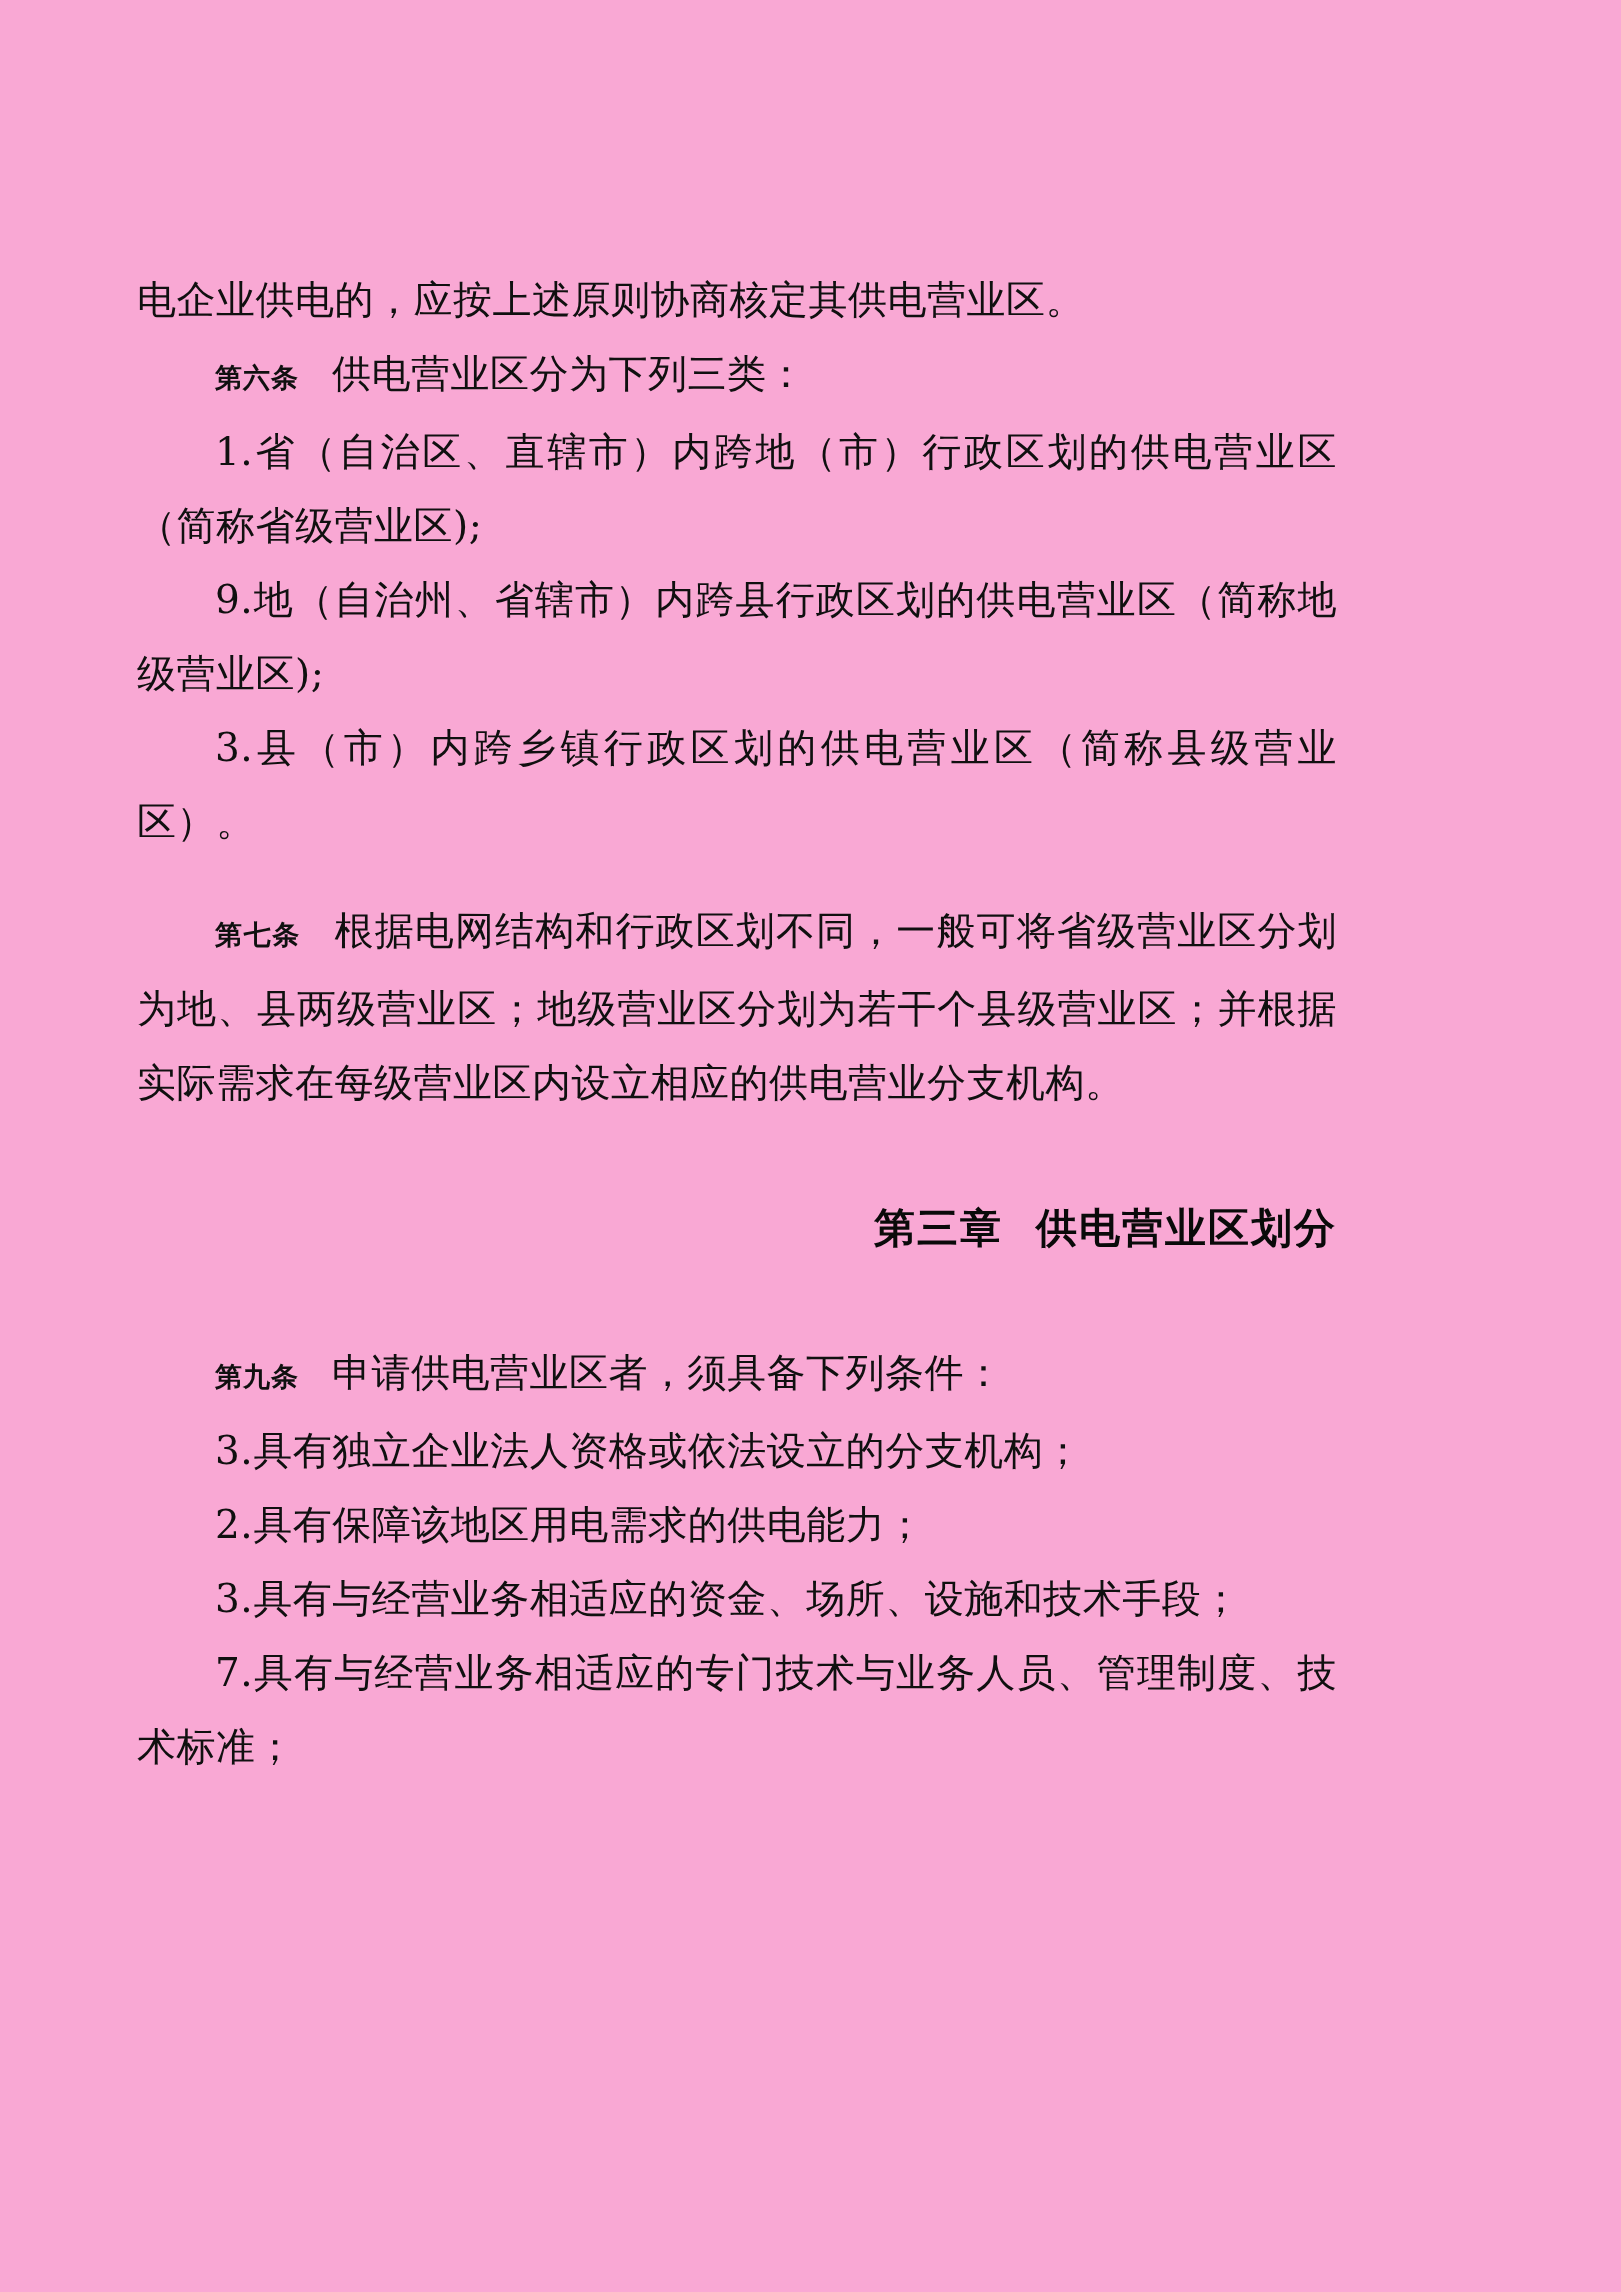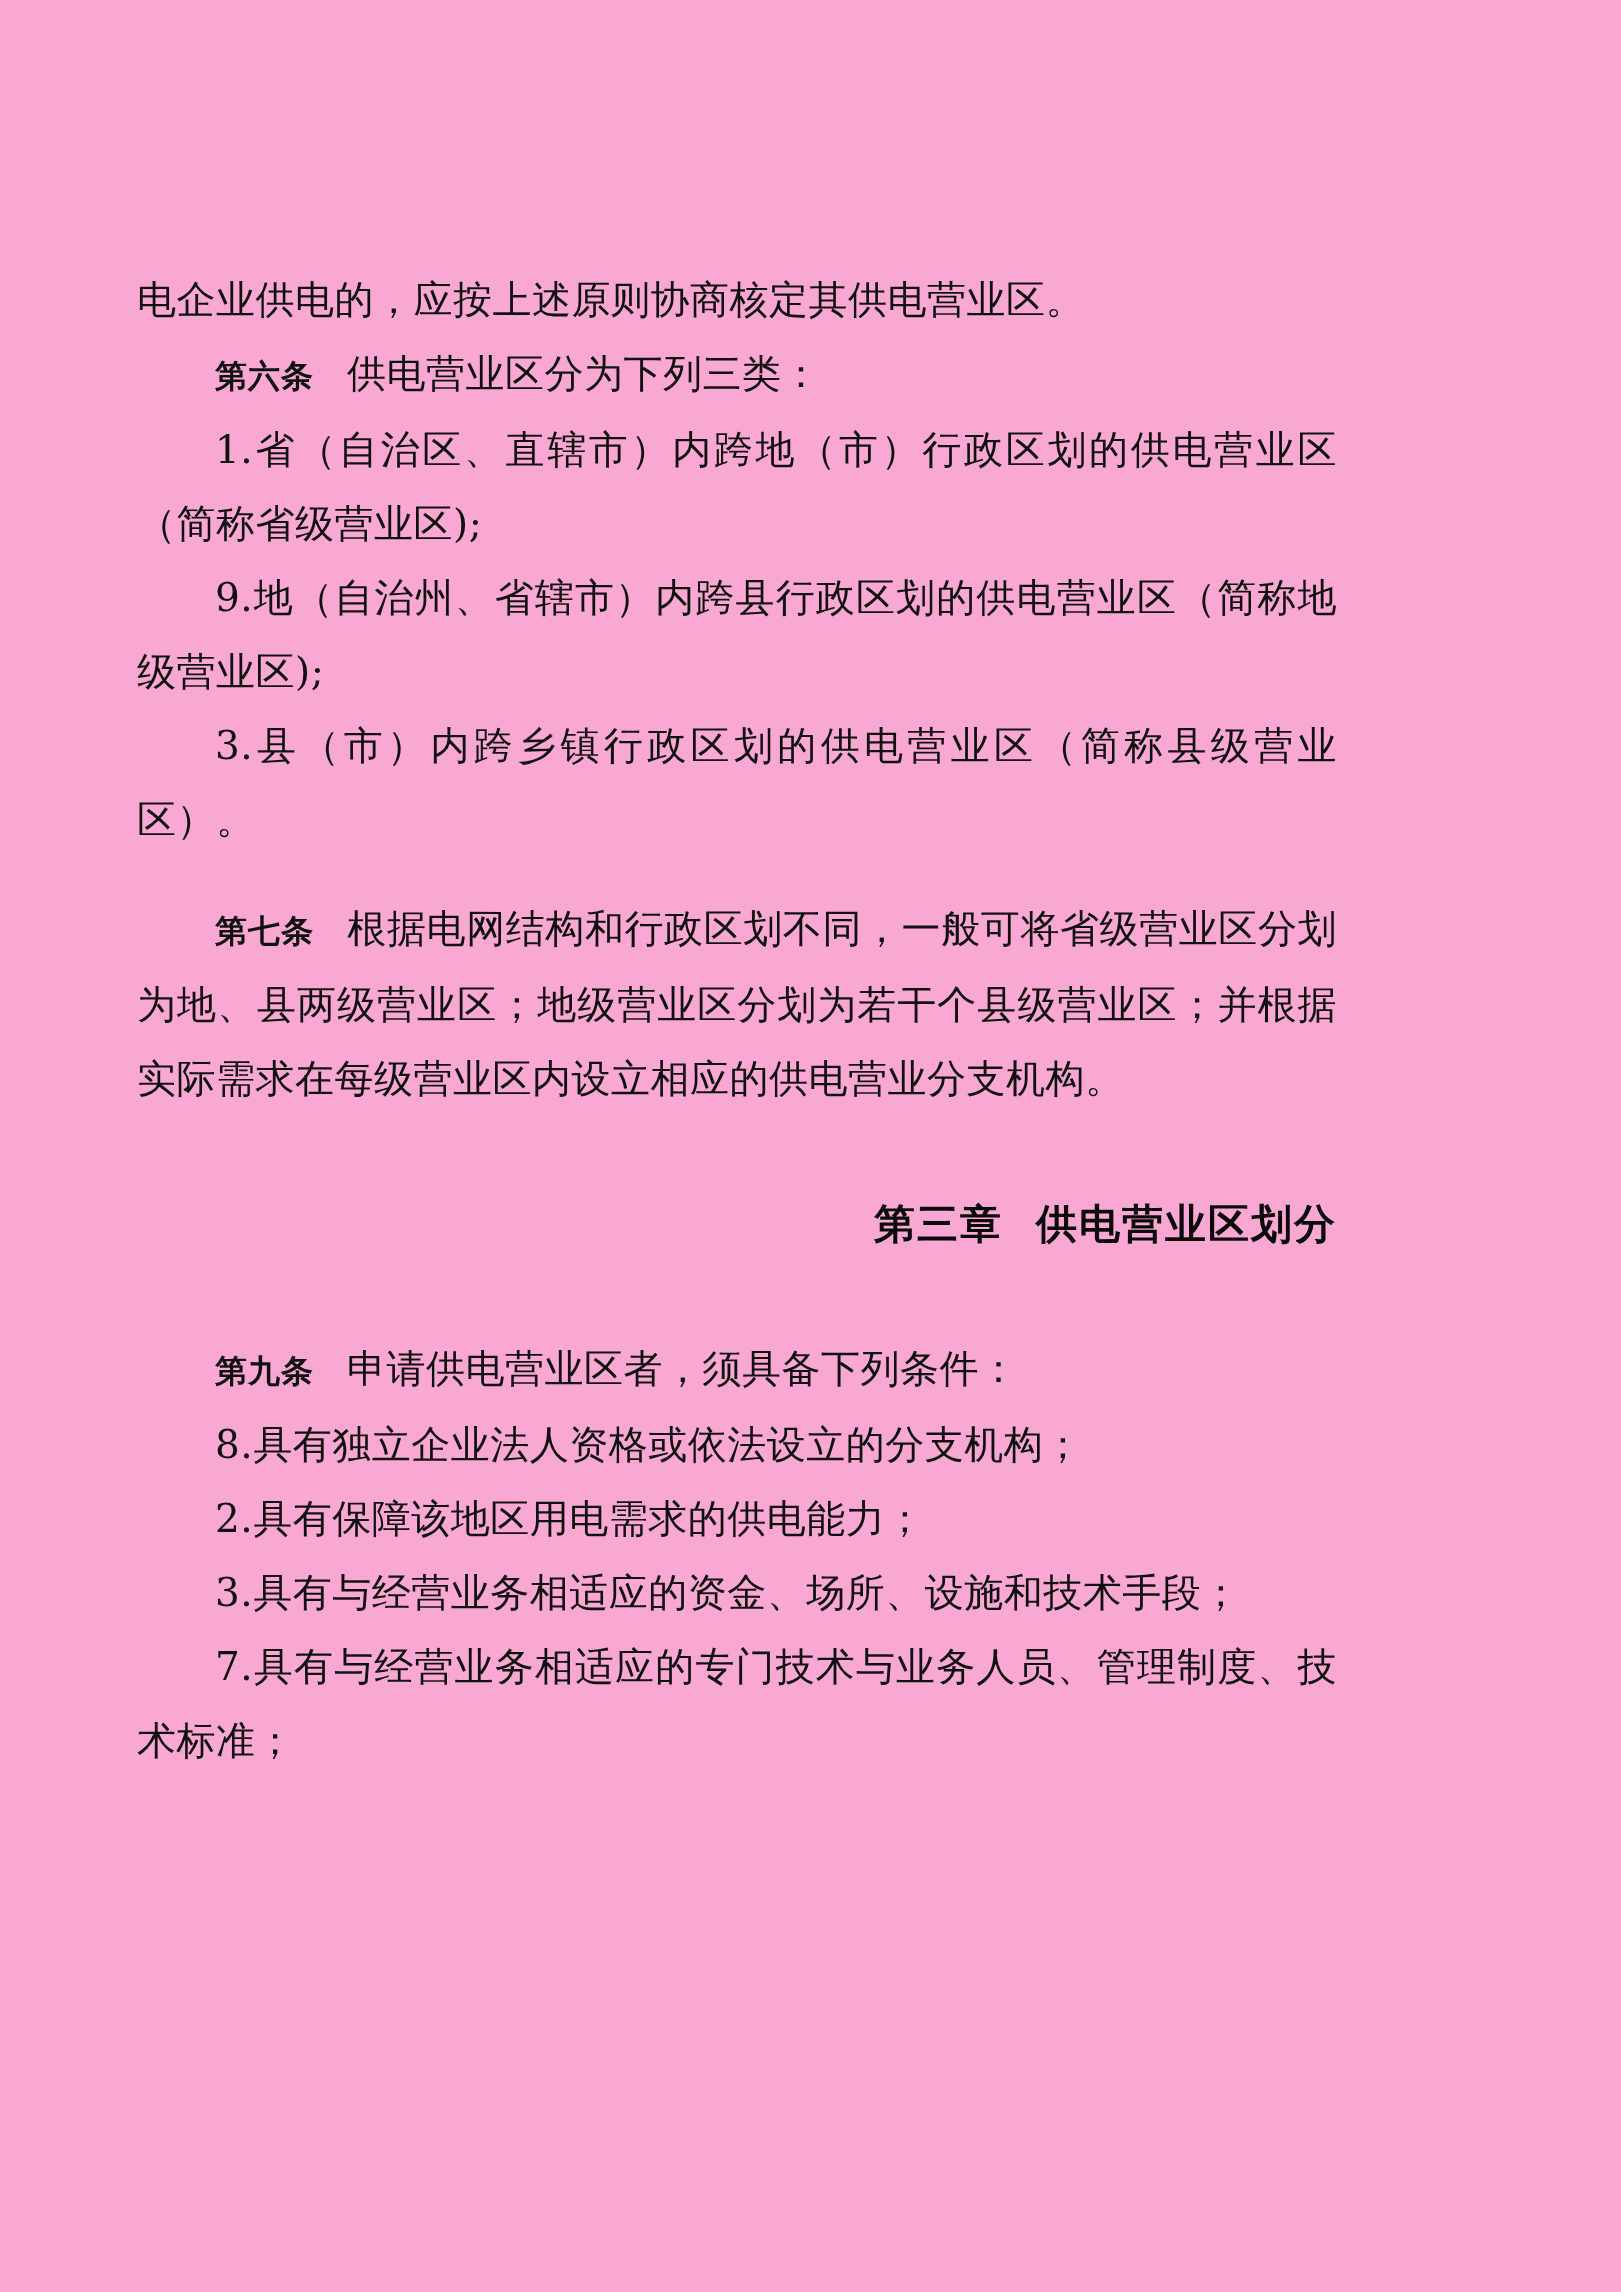--- a/index.html
+++ b/index.html
@@ -40,21 +40,21 @@
   }
 
   .para.indent {
     text-indent: 78px;
   }
 
   
   .art-label {
     font-family: "DejaVu Sans", "Liberation Sans", sans-serif;
     font-weight: bold;
-    font-size: 32px;
+    font-size: 27px;
     letter-spacing: 1px;
   }
 
   .art-gap {
     display: inline-block;
     width: 33px;
   }
 
   
   .chapter-heading {
@@ -92,21 +92,21 @@
 
     <div class="block-gap-lg"></div>
 
     <p class="chapter-heading"><span>第三章</span><span class="art-gap"></span><span>供电营业区划分</span></p>
 
     <div class="block-gap-lg"></div>
 
 
     <p class="para indent"><span class="art-label">第九条</span><span class="art-gap"></span><span>申请供电营业区者，须具备下列条件：</span></p>
 
-    <p class="para indent">8.具有独立企业法人资格或依法设立的分支机构；</p>
+    <p class="para indent">3.具有独立企业法人资格或依法设立的分支机构；</p>
 
     <p class="para indent">2.具有保障该地区用电需求的供电能力；</p>
 
     <p class="para indent">3.具有与经营业务相适应的资金、场所、设施和技术手段；</p>
 
     <p class="para indent">7.具有与经营业务相适应的专门技术与业务人员、管理制度、技术标准；</p>
 
   </div>
 </div>
 

